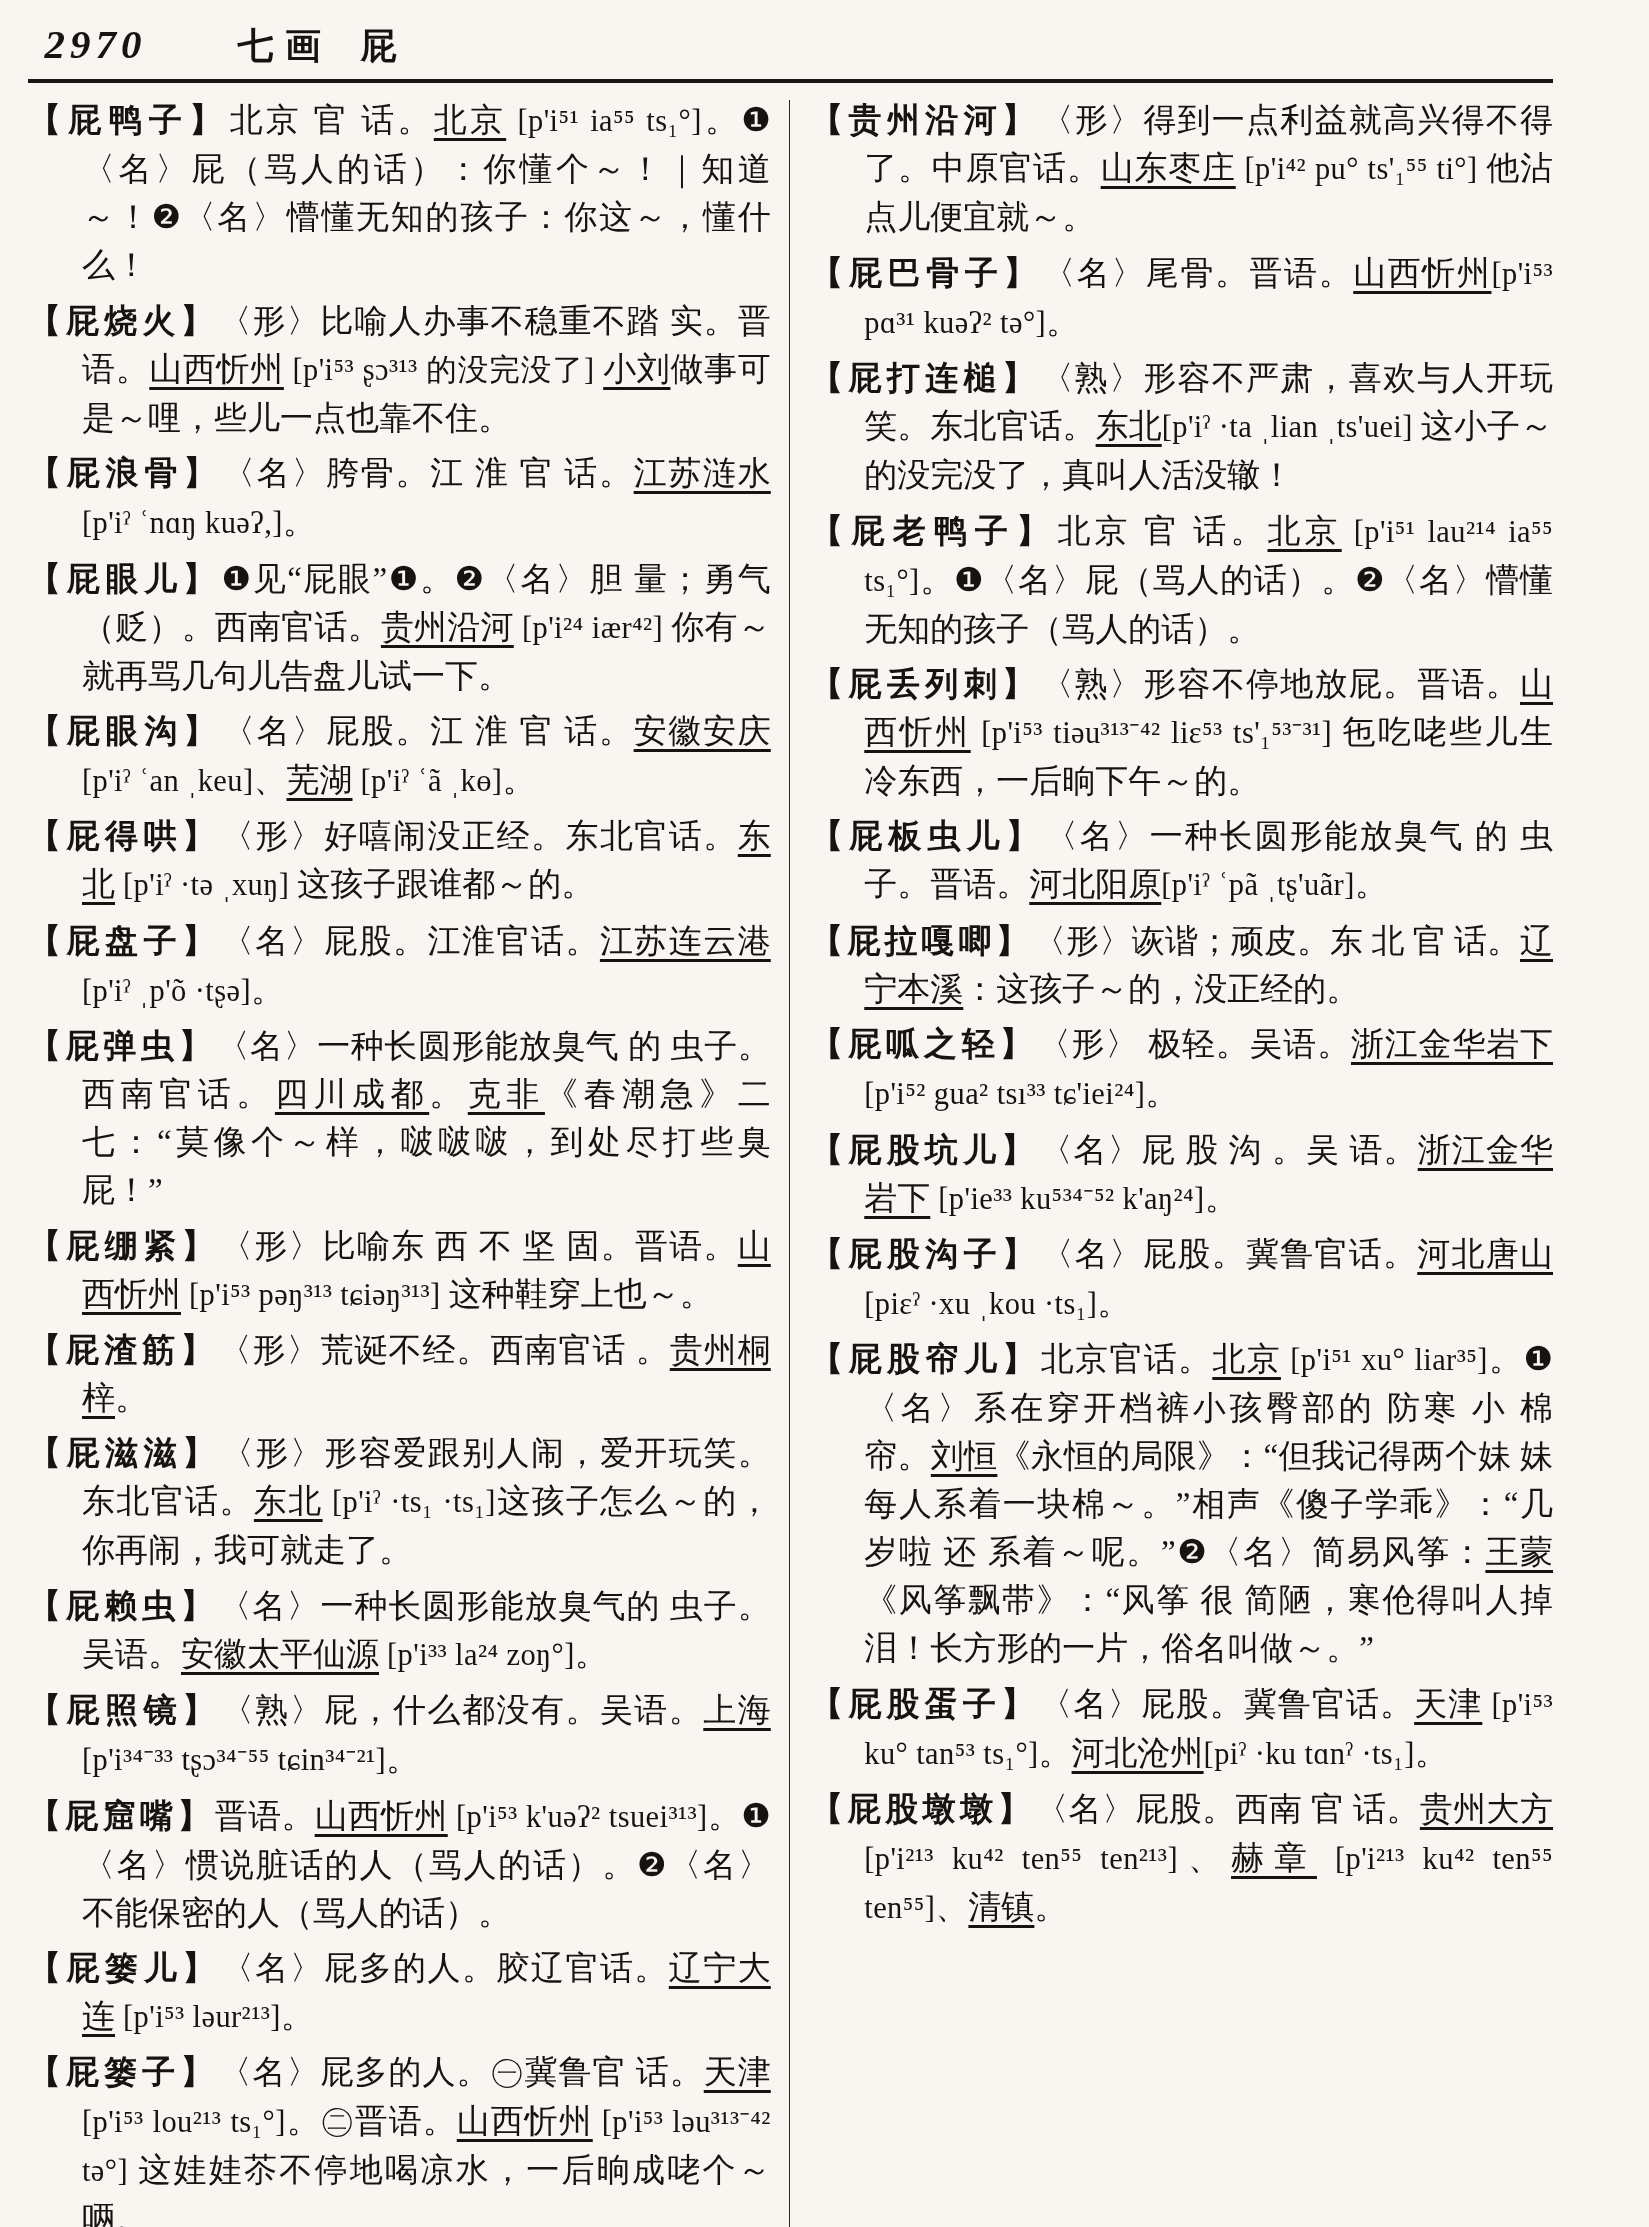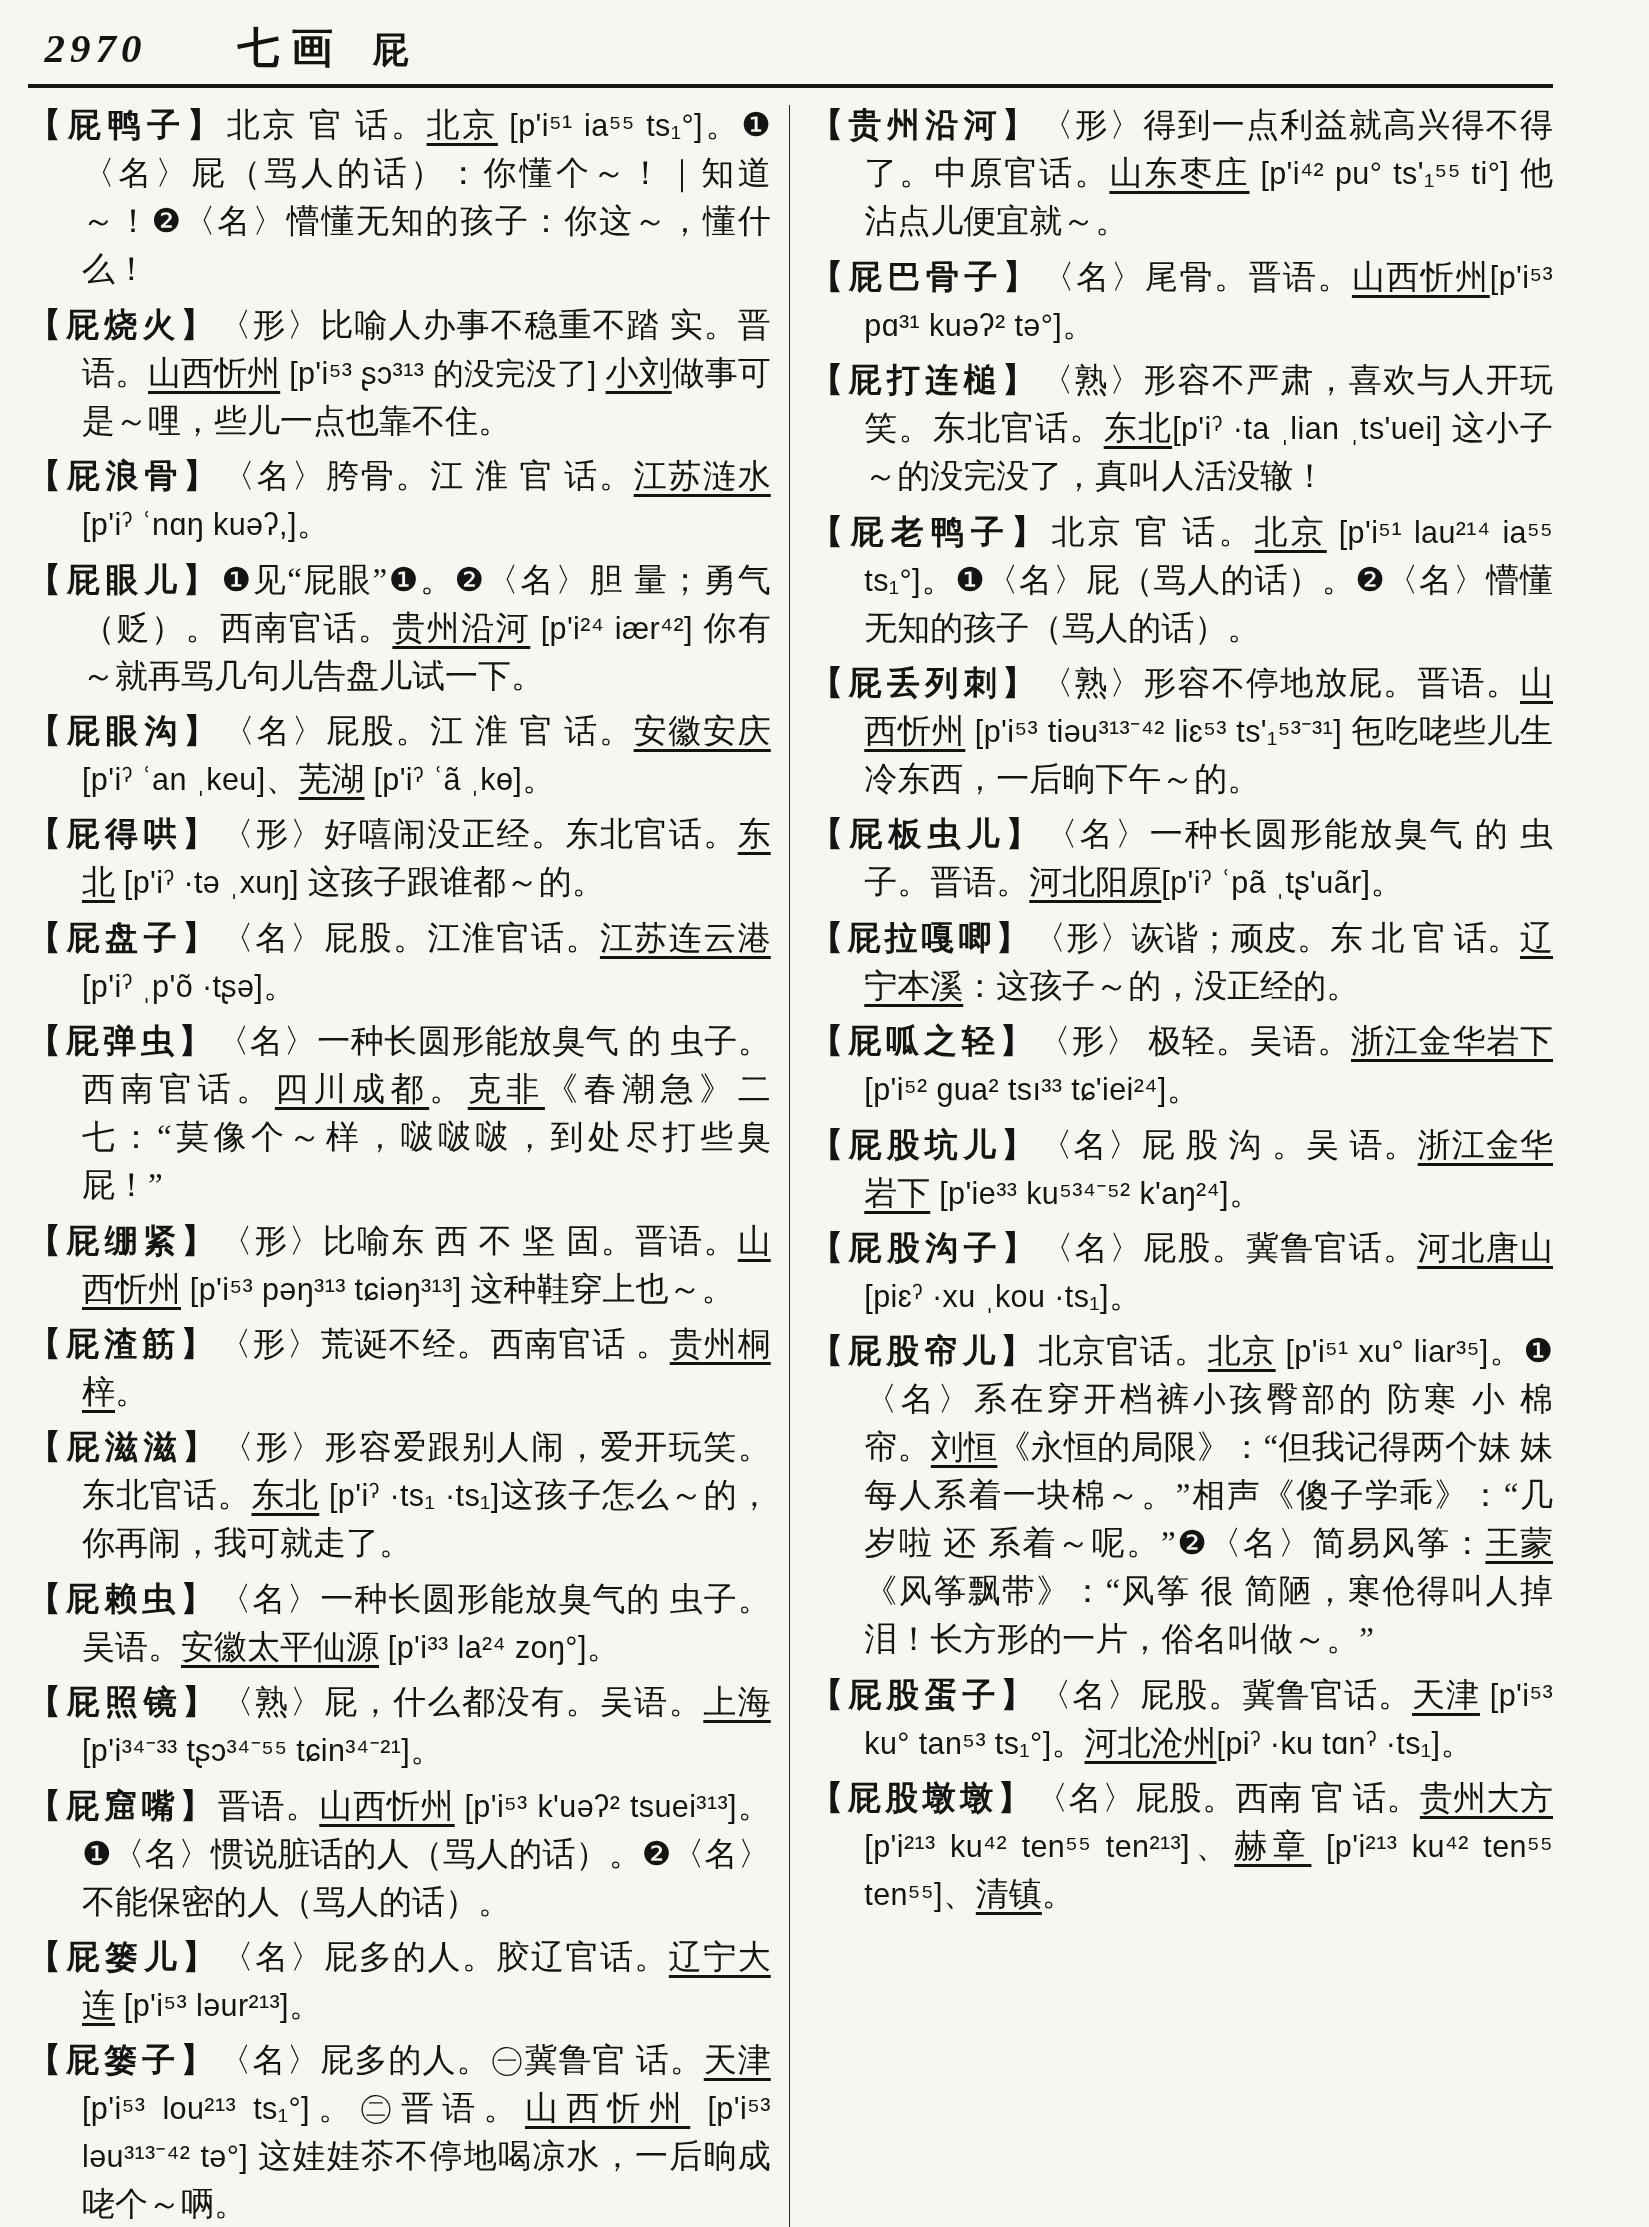--- a/index.html
+++ b/index.html
@@ -18,21 +18,21 @@
   }
   .page-header{
     display:flex;align-items:baseline;
     padding:5px 0 8.2px 16.5px;
   }
   .page-number{
     font-size:41px;font-weight:bold;font-style:italic;
     letter-spacing:5px;
   }
   .section-label{
-    font-size:42px;font-weight:bold;
+    font-size:36px;font-weight:bold;
     margin-left:91px;letter-spacing:11.5px;
   }
   .radical-label{
     font-size:36px;font-weight:bold;
     margin-left:28px;letter-spacing:1.6px;
   }
   .header-rule{
     height:4.1px;background:#191613;border:none;margin:0 0 13.2px 0;
   }
   .columns{
@@ -61,21 +61,21 @@
     font-weight:bold;
     letter-spacing:4.1px;
   }
   .run-cn{}
   .run-pl{
     text-decoration:underline;
     text-decoration-thickness:2.5px;
     text-underline-offset:6.6px;
   }
   .run-ipa{
-    font-family:Liberation Sans, sans-serif;
+    font-family:Liberation Serif, serif;
     font-size:30.5px;
     letter-spacing:0.4px;
   }
 </style>
 </head>
 <body>
 
 <div class="page">
   <div class="page-header">
     <span class="page-number">2970</span>

